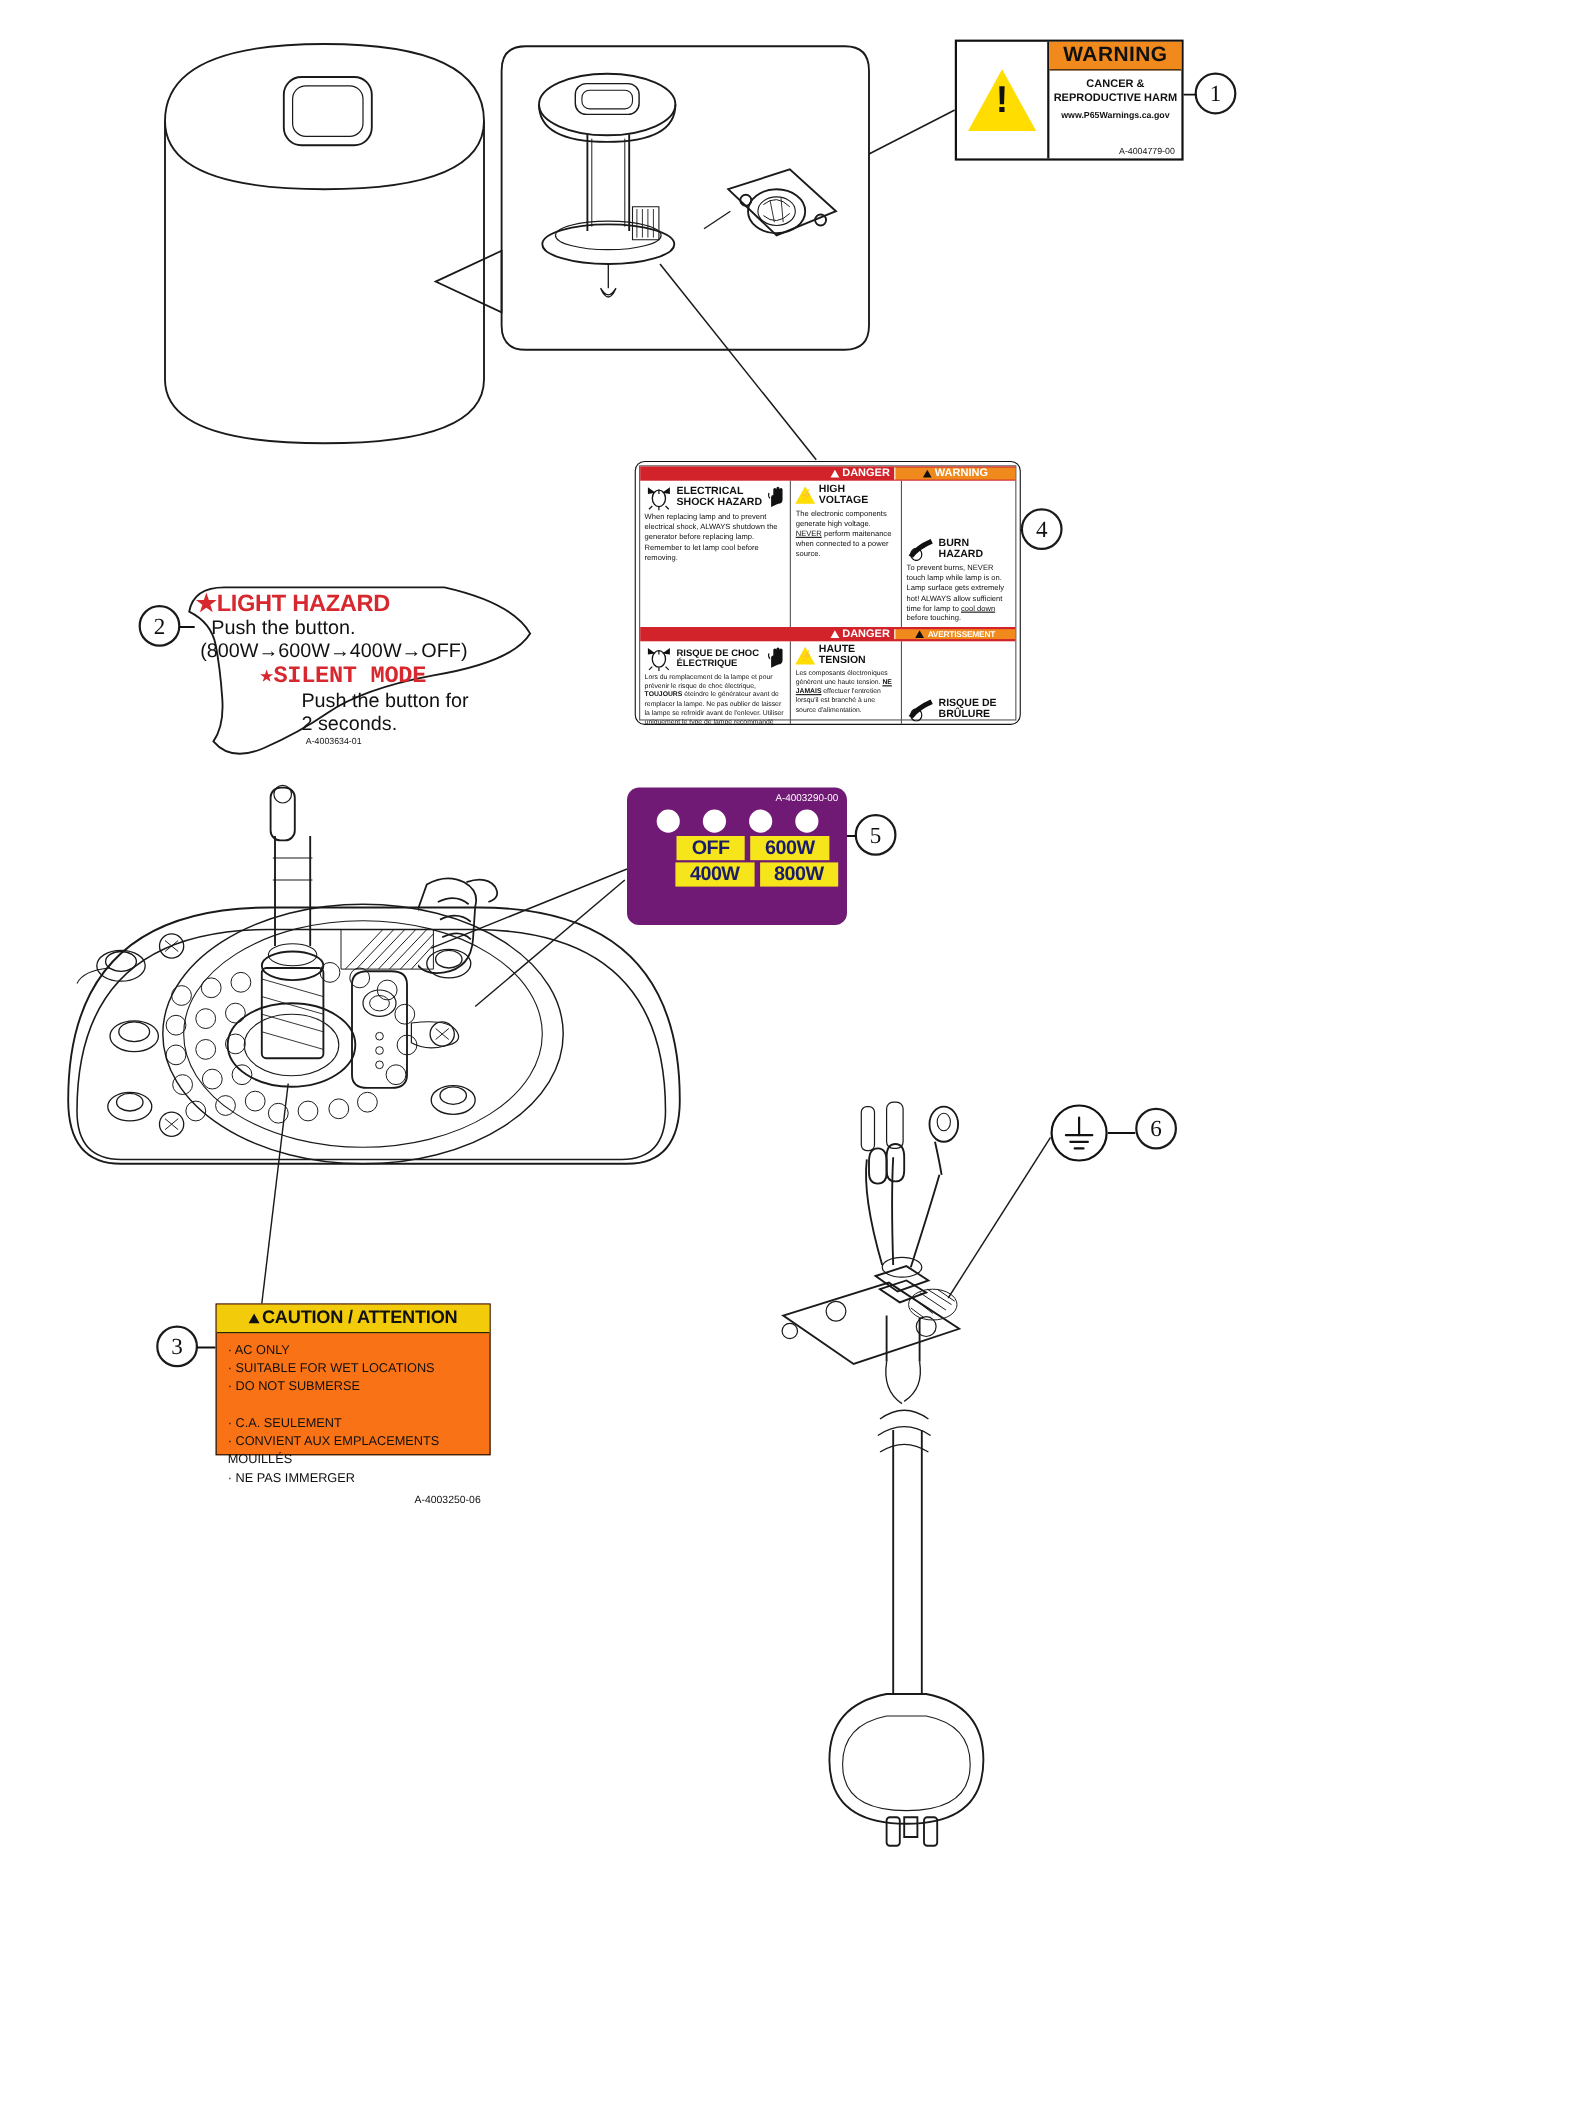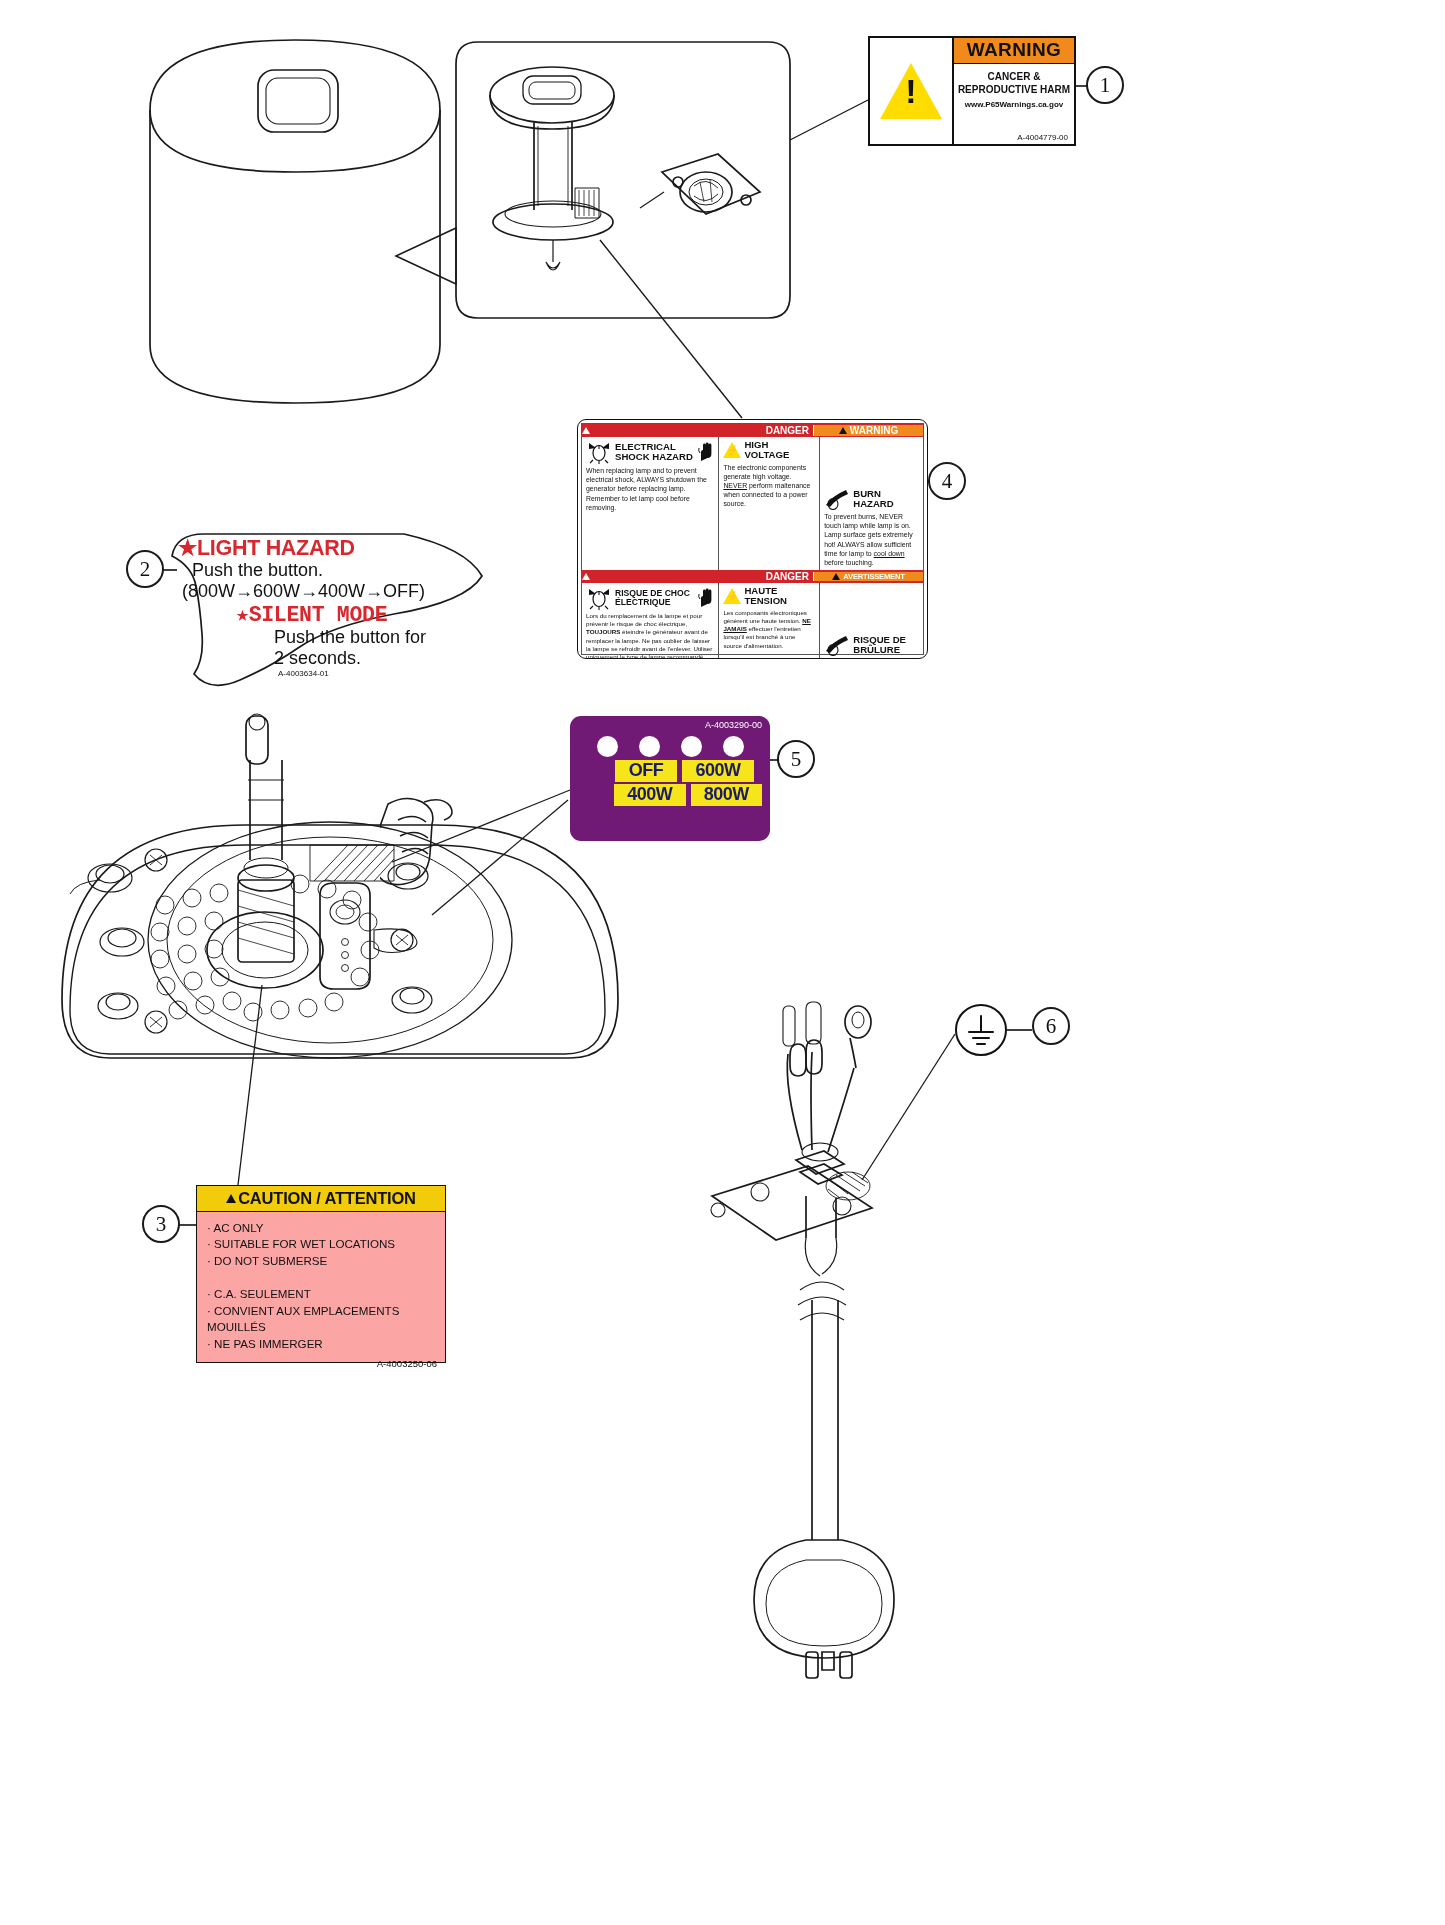--- a/index.html
+++ b/index.html
@@ -72,21 +72,21 @@
     background:#fff; border:1.6px solid #111; border-radius:9px;
     padding:3px; overflow:hidden;
   }
   #danger .inner{ border:1px solid #555; height:100%; display:flex; flex-direction:column;}
   .bar {
     display:flex; height:13px; flex:0 0 13px;
     font-size:10px; font-weight:bold; color:#fff;
     align-items:center;
   }
   .bar.red   { background:#D2232A; }
-  .bar .seg-left { flex:1; display:flex; align-items:center; justify-content:space-between; padding-right:4px;}
+  .bar .seg-left { flex:1; display:flex; align-items:center; justify-content:flex-end; padding-right:4px;}
   .bar .seg-right{ width:110px; background:#F08A1C; display:flex; align-items:center; justify-content:center; border-left:1px solid #fff;}
   .bar .seg-right.sm { font-size:7.6px; letter-spacing:-.2px; }
   .wtri { display:inline-block; width:0;height:0;
     border-left:4px solid transparent;border-right:4px solid transparent;
     border-bottom:7px solid #fff; margin-right:3px; position:relative; top:0px;}
   .bar .seg-right .wtri{ border-bottom-color:#111;}
 
   .row { display:flex; flex:1; }
   .cell { border-right:1px solid #555; padding:3px 4px; display:flex; flex-direction:column; overflow:hidden;}
   .cell:last-child{ border-right:none; }
@@ -132,22 +132,22 @@
   #blue .r2 { display:flex; gap:5px; padding:2px 8px 0 44px;}
   #blue .chip {
     background:#F5E51A; color:#1b1b6b; font-weight:bold;
     font-size:18px; text-align:center; padding:0 4px; letter-spacing:-.5px;
     line-height:1.22;
   }
   #blue .chip.w1{ width:62px;} #blue .chip.w2{ width:72px;}
 
   
   #caution {
-    left:196px; top:1185px; width:250px; height:178px;
-    background:#fca5a5; border:1.8px solid #111;
+    left:196px; top:1185px; width:250px; height:138px;
+    background:#f97316; border:1.8px solid #111;
   }
   #caution .hdr {
     background:#F2CB0B; border-bottom:1.5px solid #111;
     font-size:16.5px; font-weight:bold; color:#111;
     display:flex; align-items:center; justify-content:center; height:26px; letter-spacing:-.2px;
   }
   #caution .hdr .wtri{ border-bottom-color:#111; border-left-width:5px;border-right-width:5px;border-bottom-width:9px; margin-right:2px;}
   #caution ul { list-style:none; margin:0; padding:8px 0 0 10px;}
   #caution li { font-size:11.6px; line-height:1.42; color:#111; }
   #caution .grp2 { margin-top:9px; }

